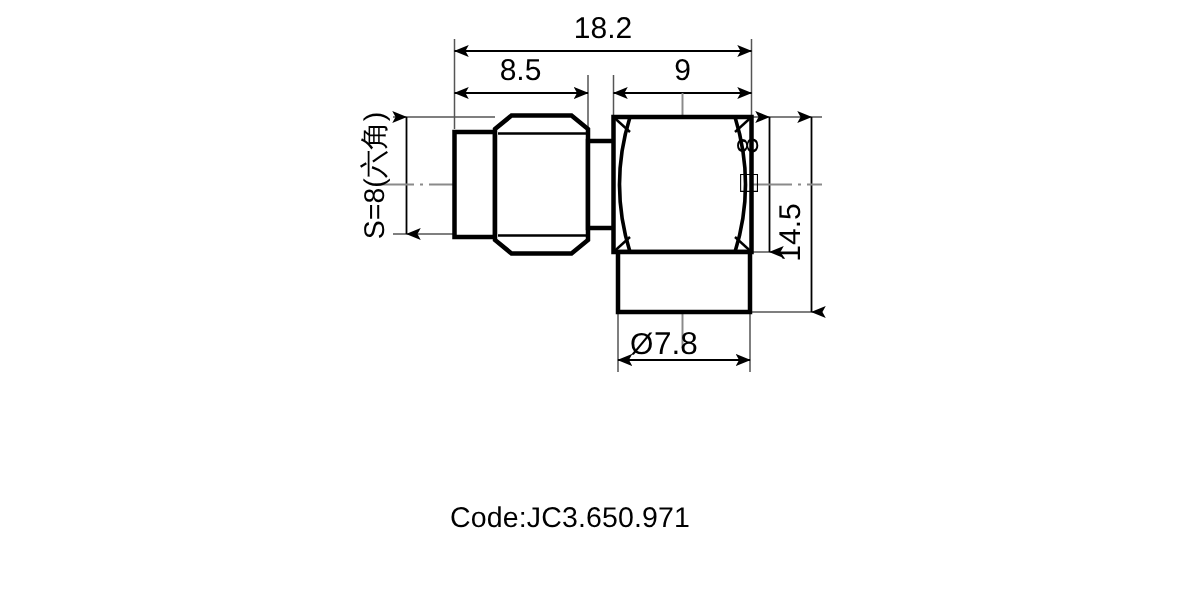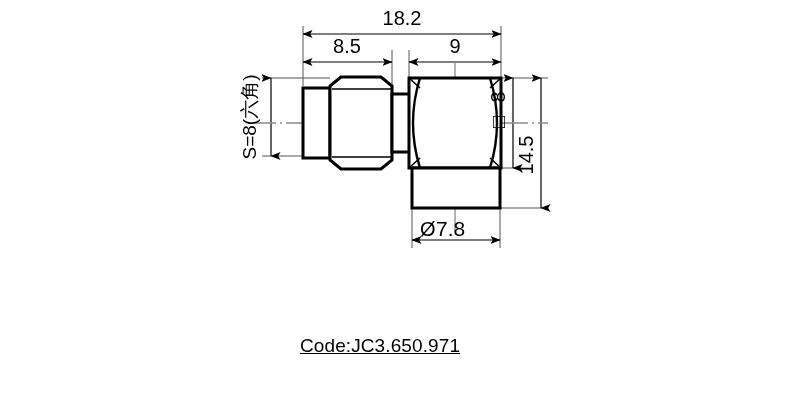--- a/index.html
+++ b/index.html
@@ -35,21 +35,20 @@
     text-align: left;
     font-family: "Liberation Sans", sans-serif;
     font-size: 19px;
     line-height: 24px;
     color: #000000;
     letter-spacing: 0.1px;
     white-space: pre;
   }
   .caption-line {
     display: block;
-    text-decoration: underline;
   }
 </style>
 </head>
 <body>
 
 <div id="root">
 
   <svg id="drawing-svg" viewBox="0 0 800 400">
     <defs>
       <marker id="arrowR" markerWidth="10" markerHeight="8" refX="9.5" refY="4" orient="auto" markerUnits="userSpaceOnUse">

